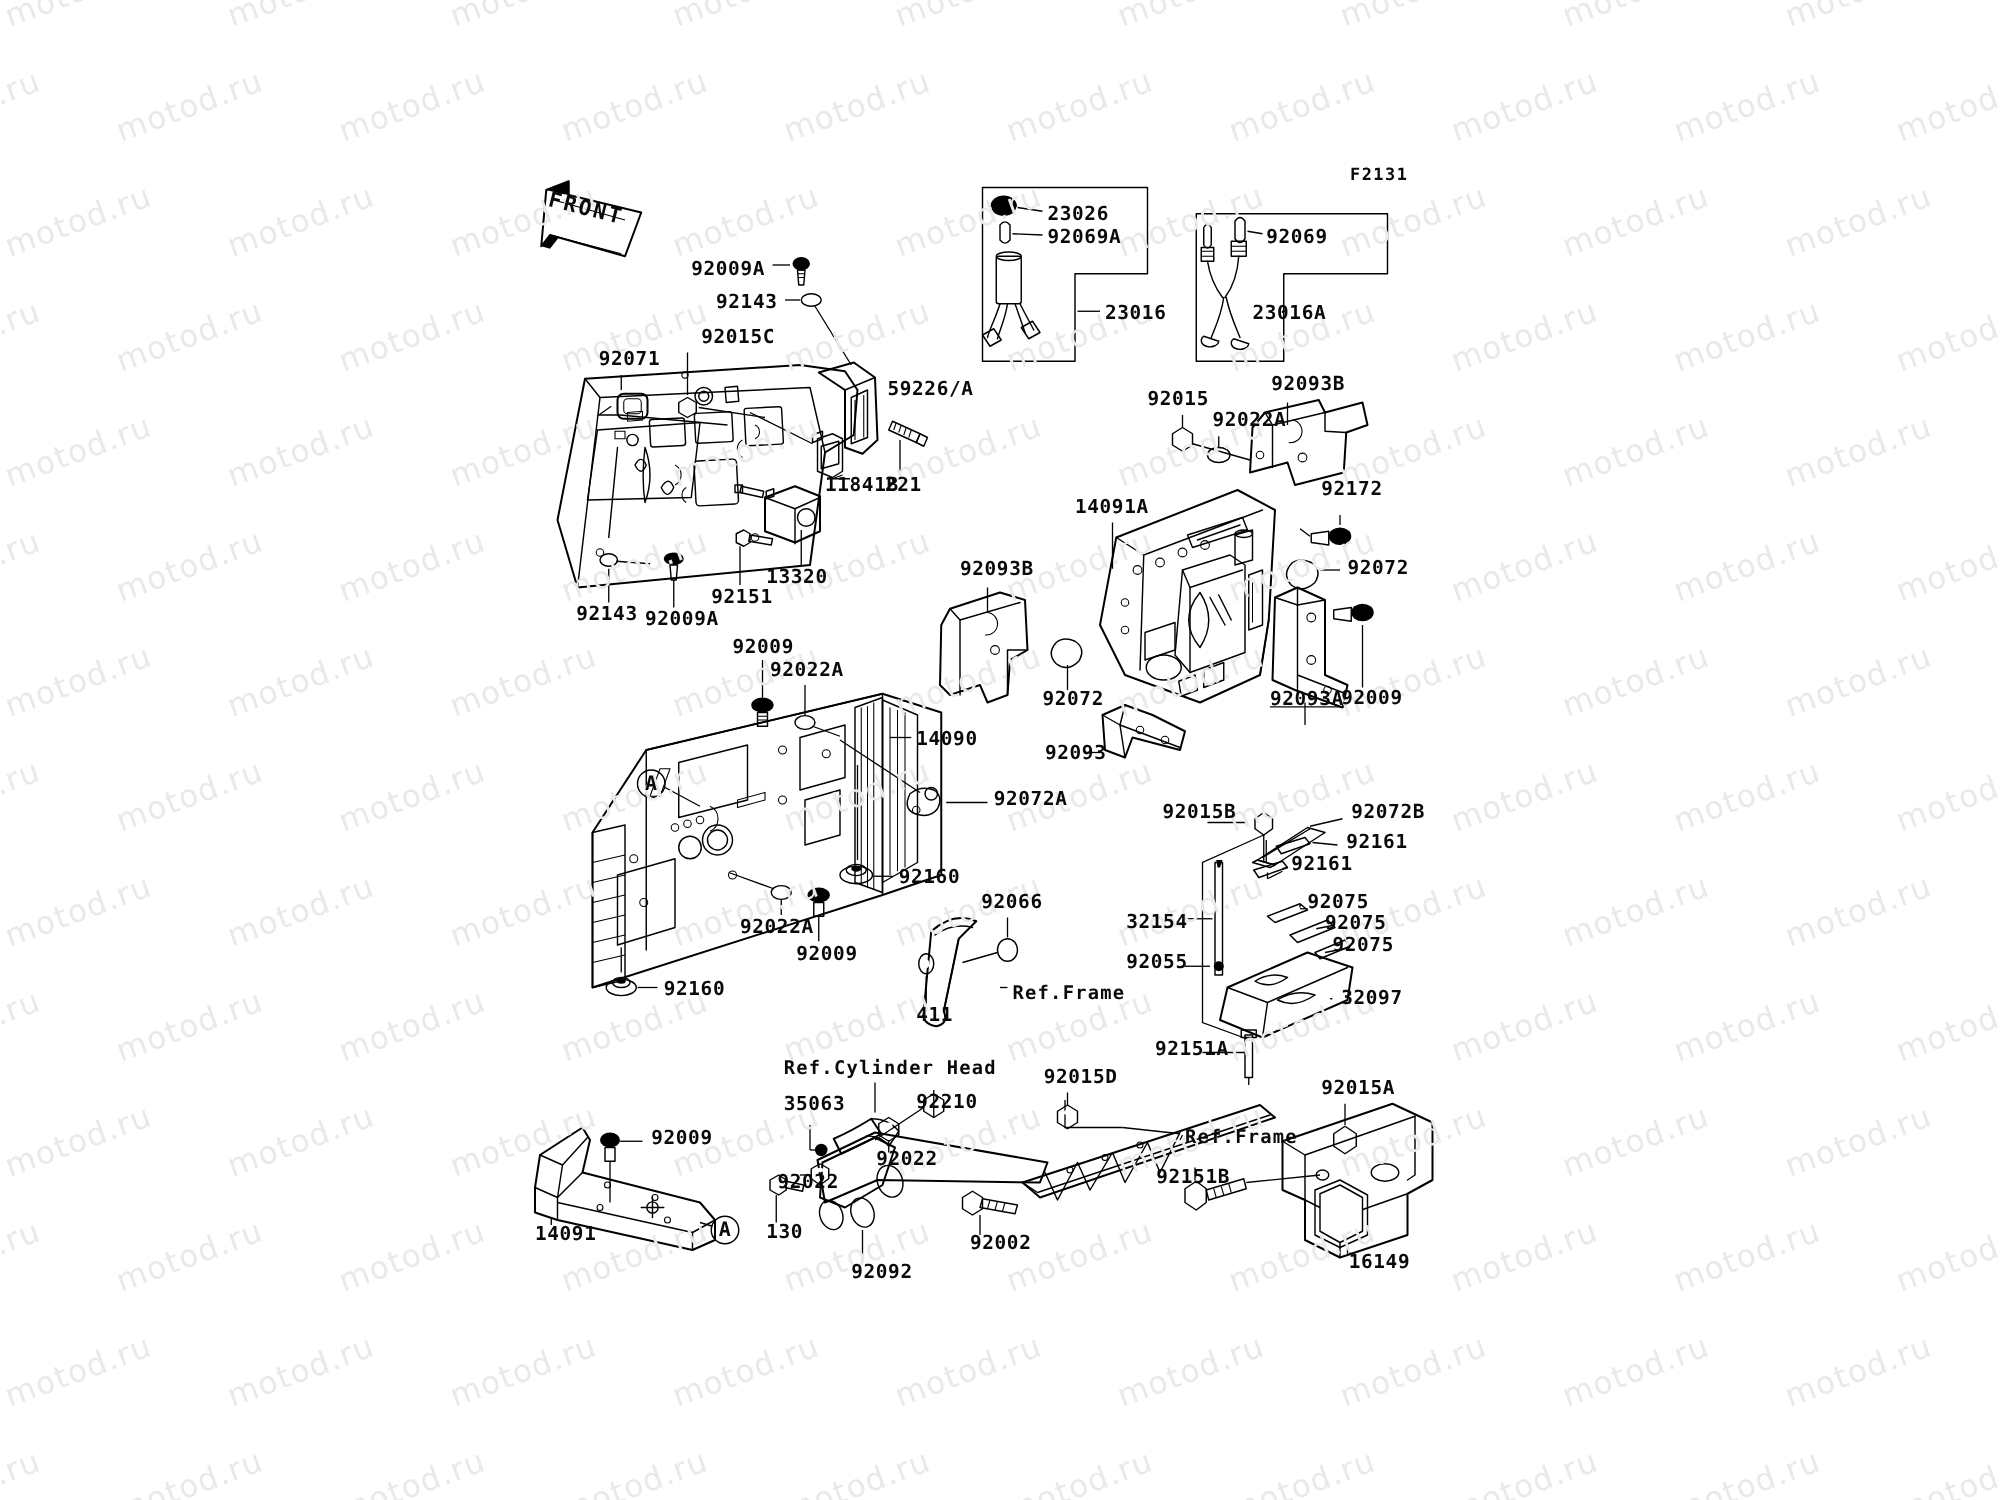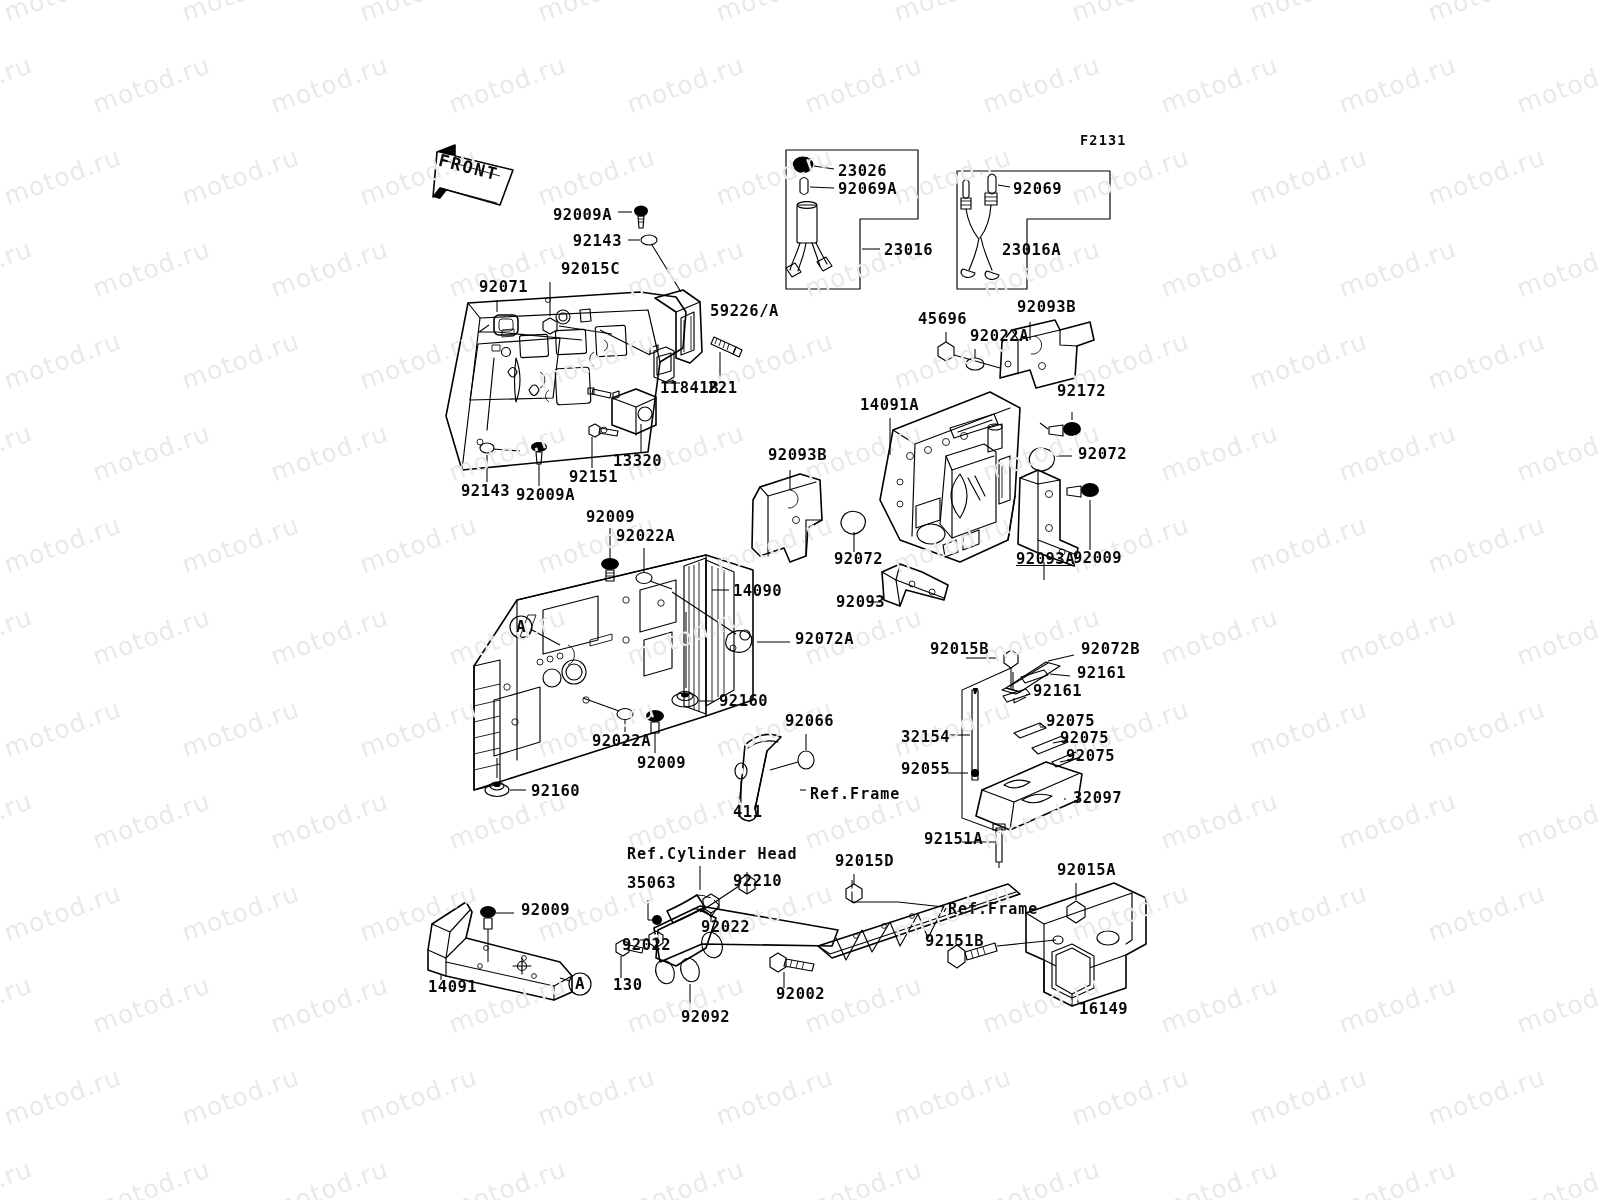--- a/index.html
+++ b/index.html
@@ -834,21 +834,21 @@
       <div class="lbl" style="left: 733px; top: 584px;">14090</div>
       <div class="lbl" style="left: 795px; top: 632px;">92072A</div>
       <div class="lbl" style="left: 719px; top: 694px;">92160</div>
       <div class="lbl" style="left: 592px; top: 734px;">92022A</div>
       <div class="lbl" style="left: 637px; top: 756px;">92009</div>
       <div class="lbl" style="left: 531px; top: 784px;">92160</div>
       <div class="lbl" style="left: 768px; top: 448px;">92093B</div>
       <div class="lbl" style="left: 834px; top: 552px;">92072</div>
       <div class="lbl" style="left: 836px; top: 595px;">92093</div>
       <div class="lbl" style="left: 860px; top: 398px;">14091A</div>
-      <div class="lbl" style="left: 918px; top: 312px;">45696</div>
+      <div class="lbl" style="left: 918px; top: 312px;">92015</div>
       <div class="lbl" style="left: 970px; top: 329px;">92022A</div>
       <div class="lbl" style="left: 1017px; top: 300px;">92093B</div>
       <div class="lbl" style="left: 1057px; top: 384px;">92172</div>
       <div class="lbl" style="left: 1078px; top: 447px;">92072</div>
       <div class="lbl" style="left: 1073px; top: 551px;">92009</div>
       <div class="lbl" style="left: 1016px; top: 552px; text-decoration: underline;">92093A</div>
       <div class="lbl" style="left: 930px; top: 642px;">92015B</div>
       <div class="lbl" style="left: 1081px; top: 642px;">92072B</div>
       <div class="lbl" style="left: 1077px; top: 666px;">92161</div>
       <div class="lbl" style="left: 1033px; top: 684px;">92161</div>

